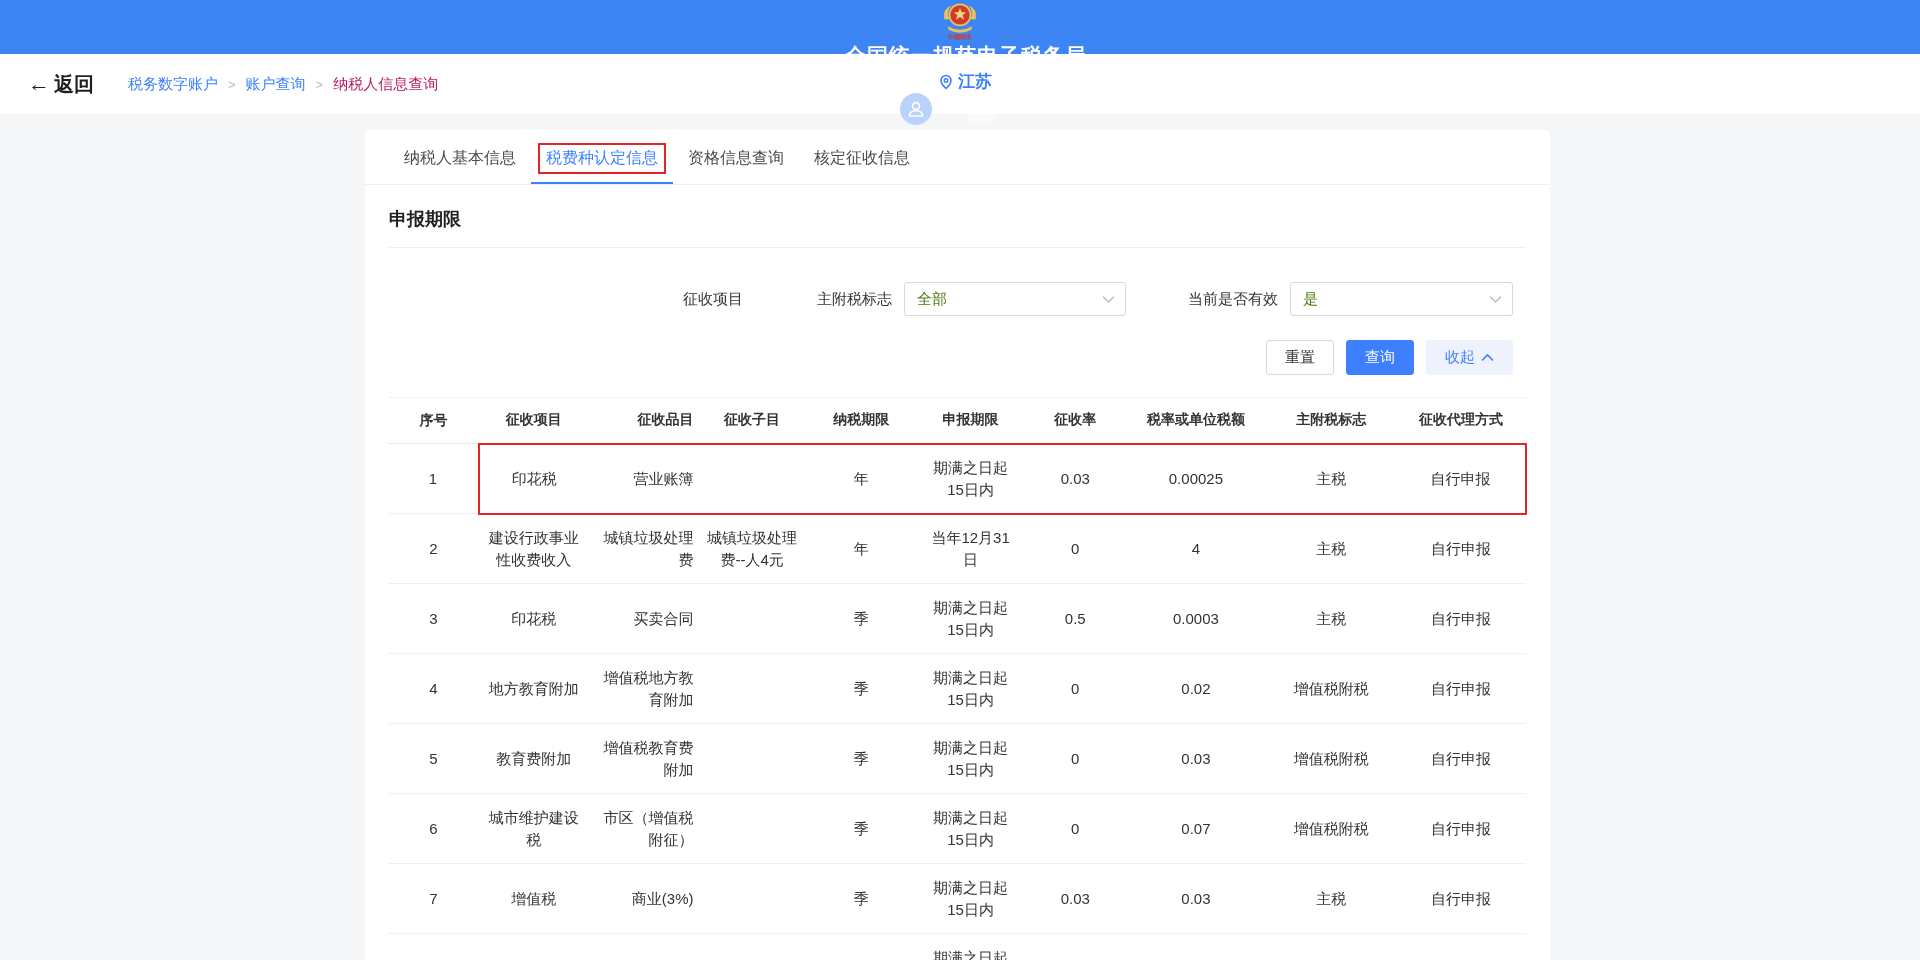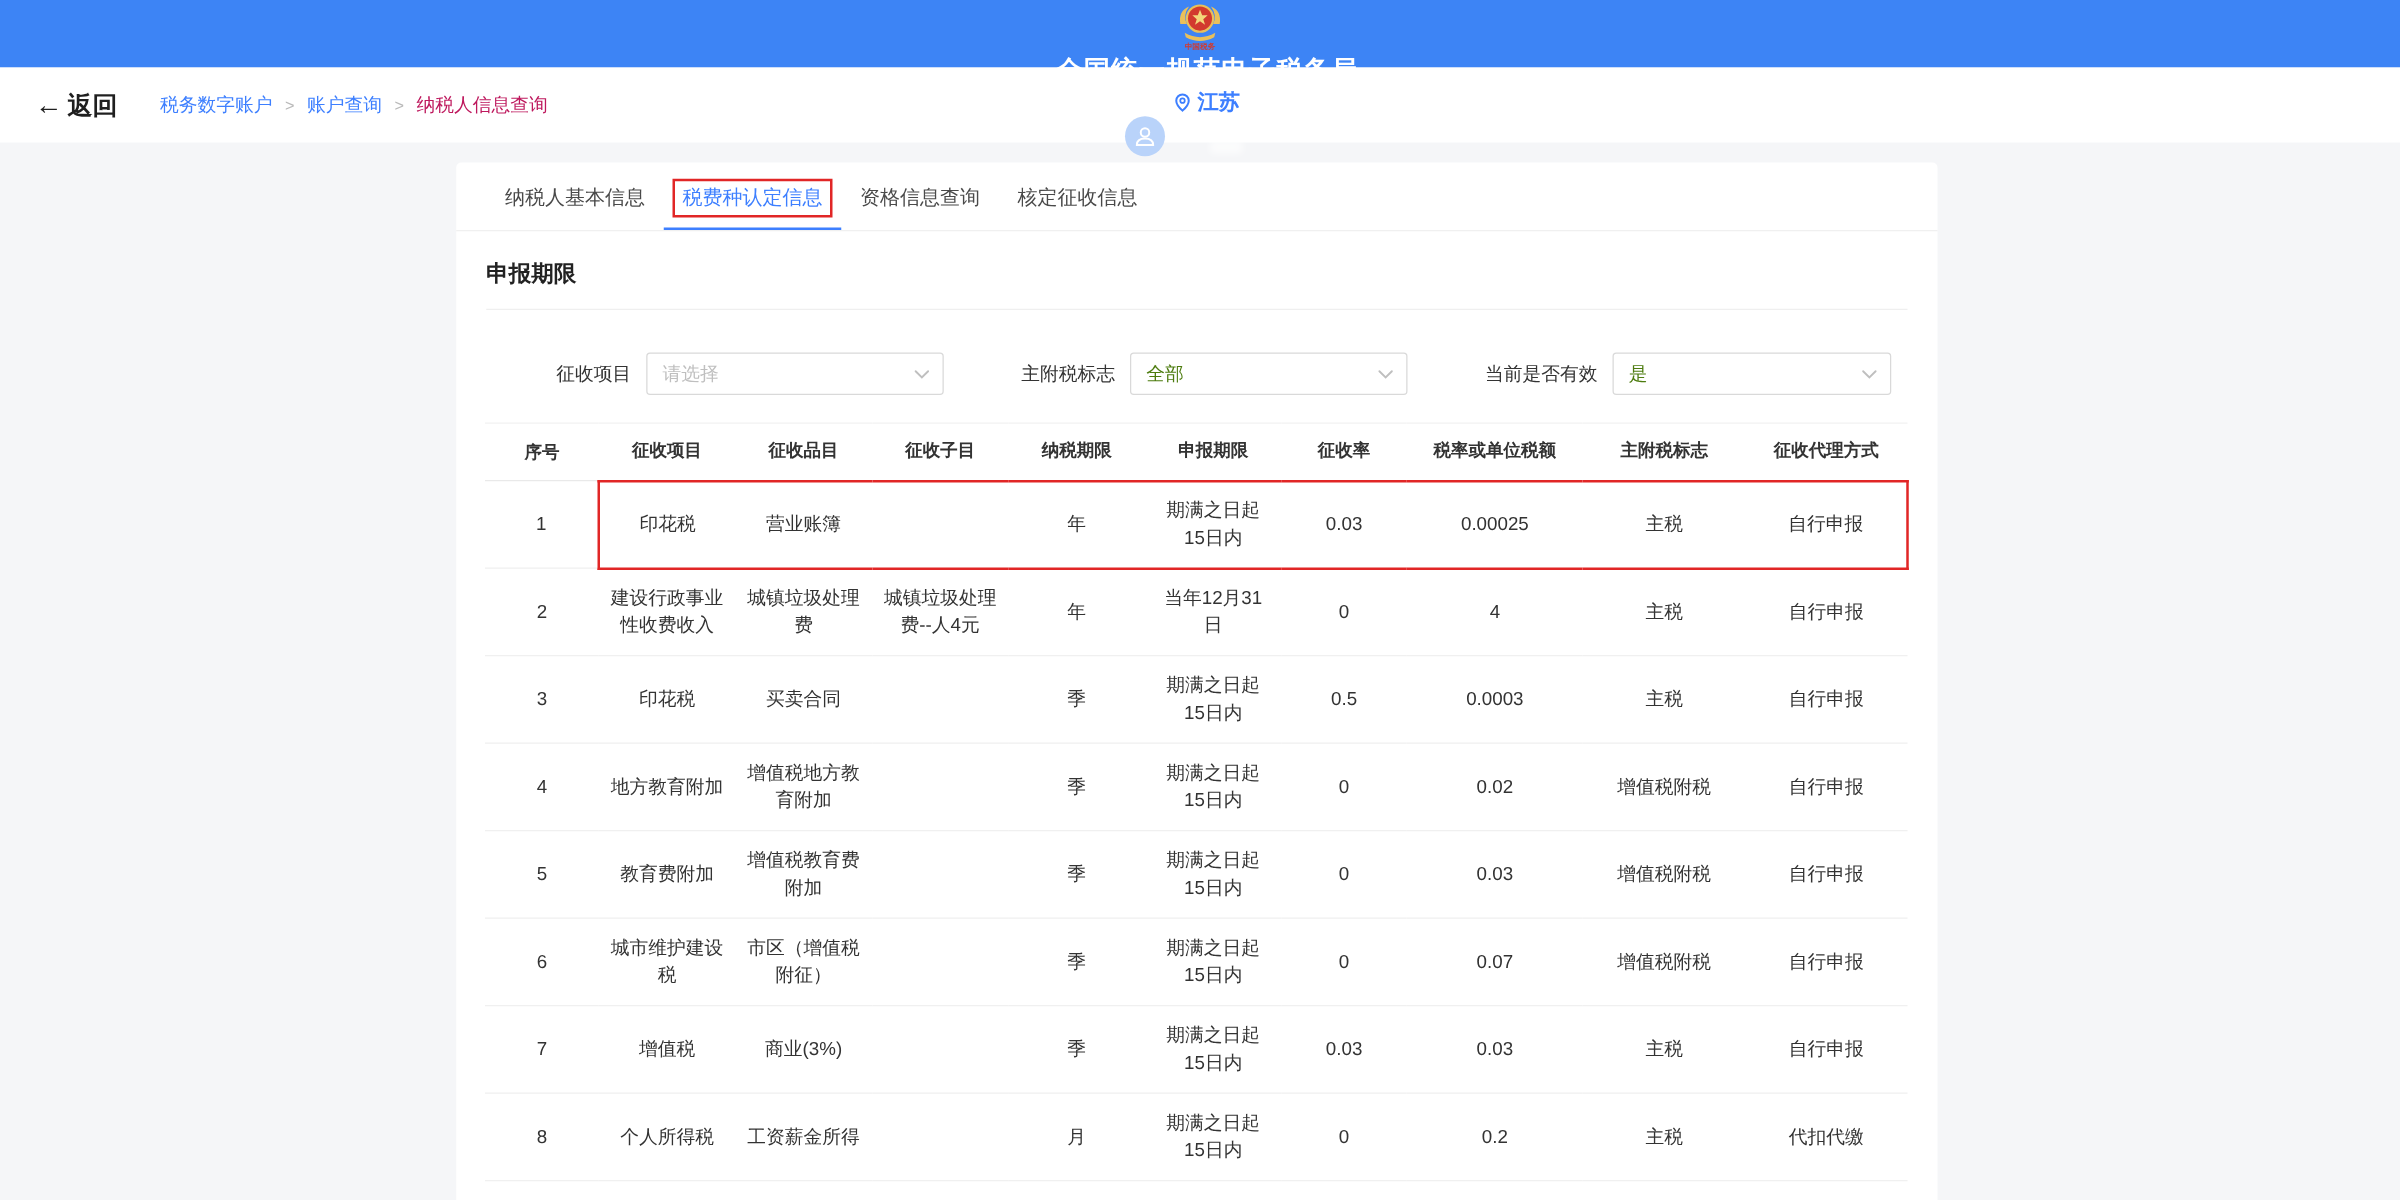--- a/index.html
+++ b/index.html
@@ -67,21 +67,21 @@
 
   
   .table-wrap { margin:22px 23px 0 23px; }
   table { width:100%; border-collapse:collapse; table-layout:fixed; }
   th { font-size:14px; font-weight:bold; color:#333; height:46px; text-align:center;
     border-top:1px solid #f2f2f2; border-bottom:1px solid #e9e9e9; padding:0 4px; }
   td { font-size:15px; color:#333; height:70px; text-align:center; vertical-align:middle;
     border-bottom:1px solid #f0f0f0; padding:0 4px; white-space:pre-line; word-break:break-all; line-height:22px; }
   th:nth-child(1), td:nth-child(1) { width:8%; }
   th:nth-child(2), td:nth-child(2) { width:9.6%; }
-  th:nth-child(3), td:nth-child(3) { width:9.6%; }
+  th:nth-child(3), td:nth-child(3) { width:9.6%;text-align:right; }
   th:nth-child(4), td:nth-child(4) { width:9.6%; }
   th:nth-child(5), td:nth-child(5) { width:9.6%; }
   th:nth-child(6), td:nth-child(6) { width:9.6%; }
   th:nth-child(7), td:nth-child(7) { width:8.8%; }
   th:nth-child(8), td:nth-child(8) { width:12.4%; }
   th:nth-child(9), td:nth-child(9) { width:11.4%; }
   th:nth-child(10), td:nth-child(10) { width:11.4%; }
   tr.hl td { border-top:2px solid var(--highlight-red,#e12626); border-bottom:2px solid var(--highlight-red,#e12626); }
   tr.hl td:nth-child(1) { border-top:none; border-bottom:1px solid #f0f0f0; }
   tr.hl td:nth-child(2) { border-left:2px solid var(--highlight-red,#e12626); }
@@ -157,26 +157,20 @@
         <span class="tab-label-box">核定征收信息</span>
       </div>
     </div>
 
     <div class="section-title">申报期限</div>
     <div class="divider"></div>
 
     <div class="query-form">
       <div class="field">
         <span class="field-label">征收项目</span>
-        <div class="select">
-          <span class="select-value placeholder">请选择</span>
-          <svg width="13" height="9" viewBox="0 0 13 9">
-            <polyline points="1.5,2 6.5,7 11.5,2" fill="none" stroke="#bfbfbf" stroke-width="1.5" stroke-linecap="round"></polyline>
-          </svg>
-        </div>
       </div>
       <div class="field">
         <span class="field-label">主附税标志</span>
         <div class="select select-2">
           <span class="select-value">全部</span>
           <svg width="13" height="9" viewBox="0 0 13 9">
             <polyline points="1.5,2 6.5,7 11.5,2" fill="none" stroke="#bfbfbf" stroke-width="1.5" stroke-linecap="round"></polyline>
           </svg>
         </div>
       </div>
@@ -184,20 +178,30 @@
         <span class="field-label">当前是否有效</span>
         <div class="select select-3">
           <span class="select-value">是</span>
           <svg width="13" height="9" viewBox="0 0 13 9">
             <polyline points="1.5,2 6.5,7 11.5,2" fill="none" stroke="#bfbfbf" stroke-width="1.5" stroke-linecap="round"></polyline>
           </svg>
         </div>
       </div>
     </div>
 
+    <div class="actions">
+      <div class="btn btn-reset">重置</div>
+      <div class="btn btn-search">查询</div>
+      <div class="btn btn-collapse">
+        <span>收起</span>
+        <svg width="13" height="9" viewBox="0 0 13 9">
+          <polyline points="1.5,7 6.5,2 11.5,7" fill="none" stroke="#3d7fff" stroke-width="1.6" stroke-linecap="round"></polyline>
+        </svg>
+      </div>
+    </div>
 
     <div class="table-wrap">
       <table>
         <thead>
             <tr id="thead-row">
               <th>序号</th>
               <th>征收项目</th>
               <th>征收品目</th>
               <th>征收子目</th>
               <th>纳税期限</th>

